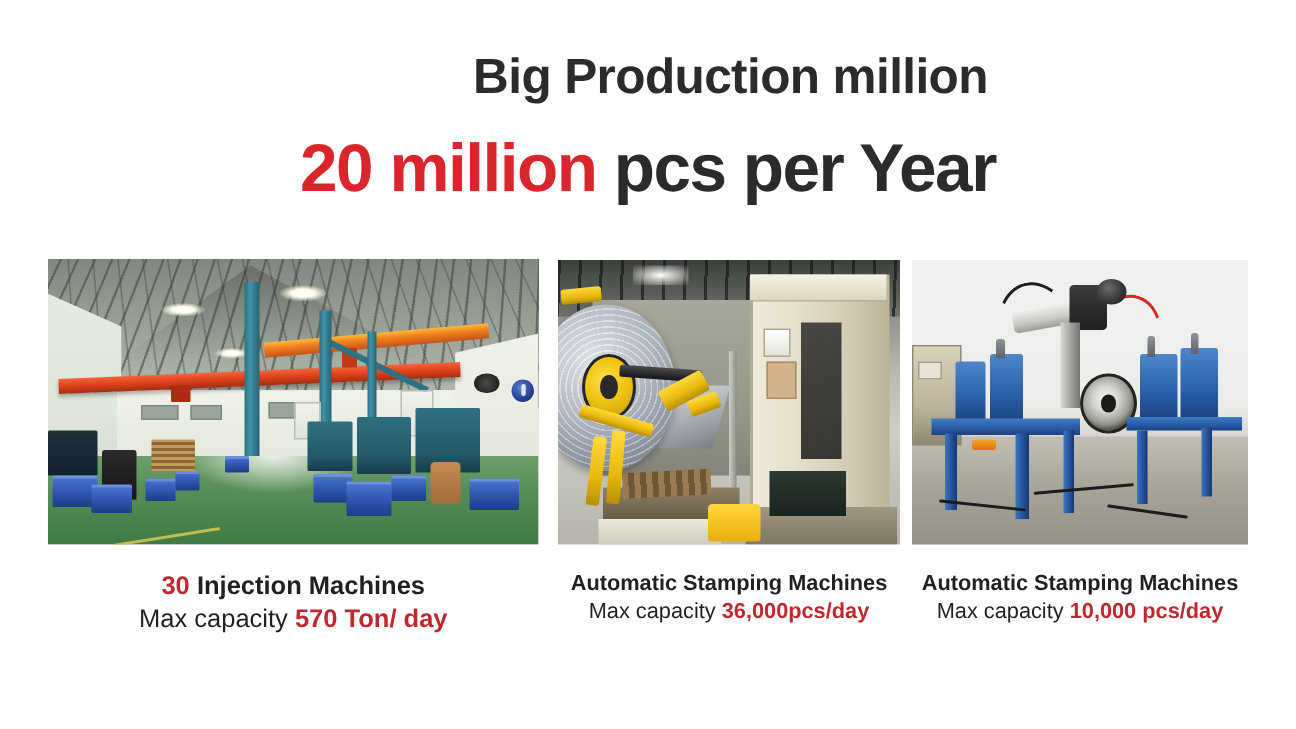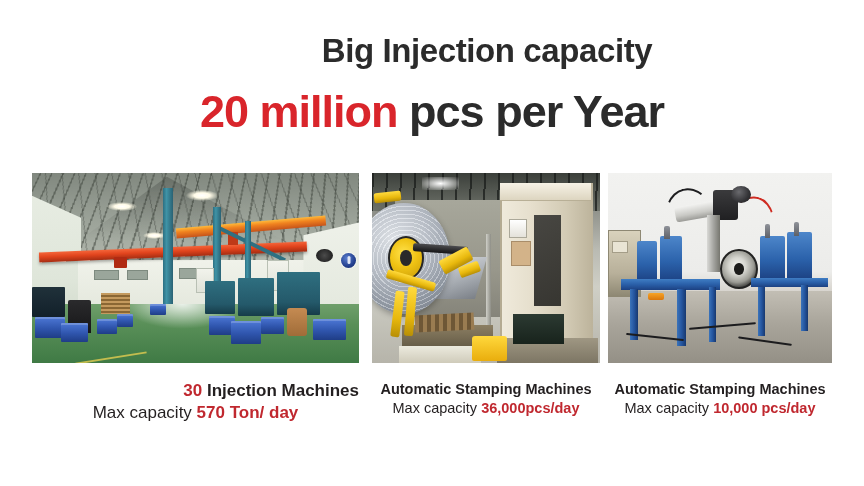--- a/index.html
+++ b/index.html
@@ -613,41 +613,41 @@
   .caption-2 { left: 340px; width: 228px; }
   .caption-3 { left: 576px; width: 224px; }
 
   .cap-line1 {
     font-weight: bold;
     white-space: nowrap;
   }
   .cap-line2 {
     white-space: nowrap;
   }
-  .caption-1 .cap-line1 { font-size: 17px; text-align: right; }
+  .caption-1 .cap-line1 { font-size: 17px; }
   .caption-1 .cap-line2 { font-size: 17px; }
   .caption-2 .cap-line1,
   .caption-3 .cap-line1 { font-size: 14.5px; }
   .caption-2 .cap-line2,
   .caption-3 .cap-line2 { font-size: 14.5px; }
 
   .cap-red {
     color: #C0282F;
     font-weight: bold;
   }
 </style>
 </head>
 <body>
 
 <div class="slide">
 
   <div class="header">
 
 
-    <div class="title-line1">Big Injection capacity</div>
+    <div class="title-line1">Big Production million</div>
 
     <div class="title-line2">
       <span class="hl-red">20 million</span><span> pcs per Year</span>
     </div>
   </div>
 
   <div class="panels">
 
     <div class="panel panel-1">
       <div class="photo">

